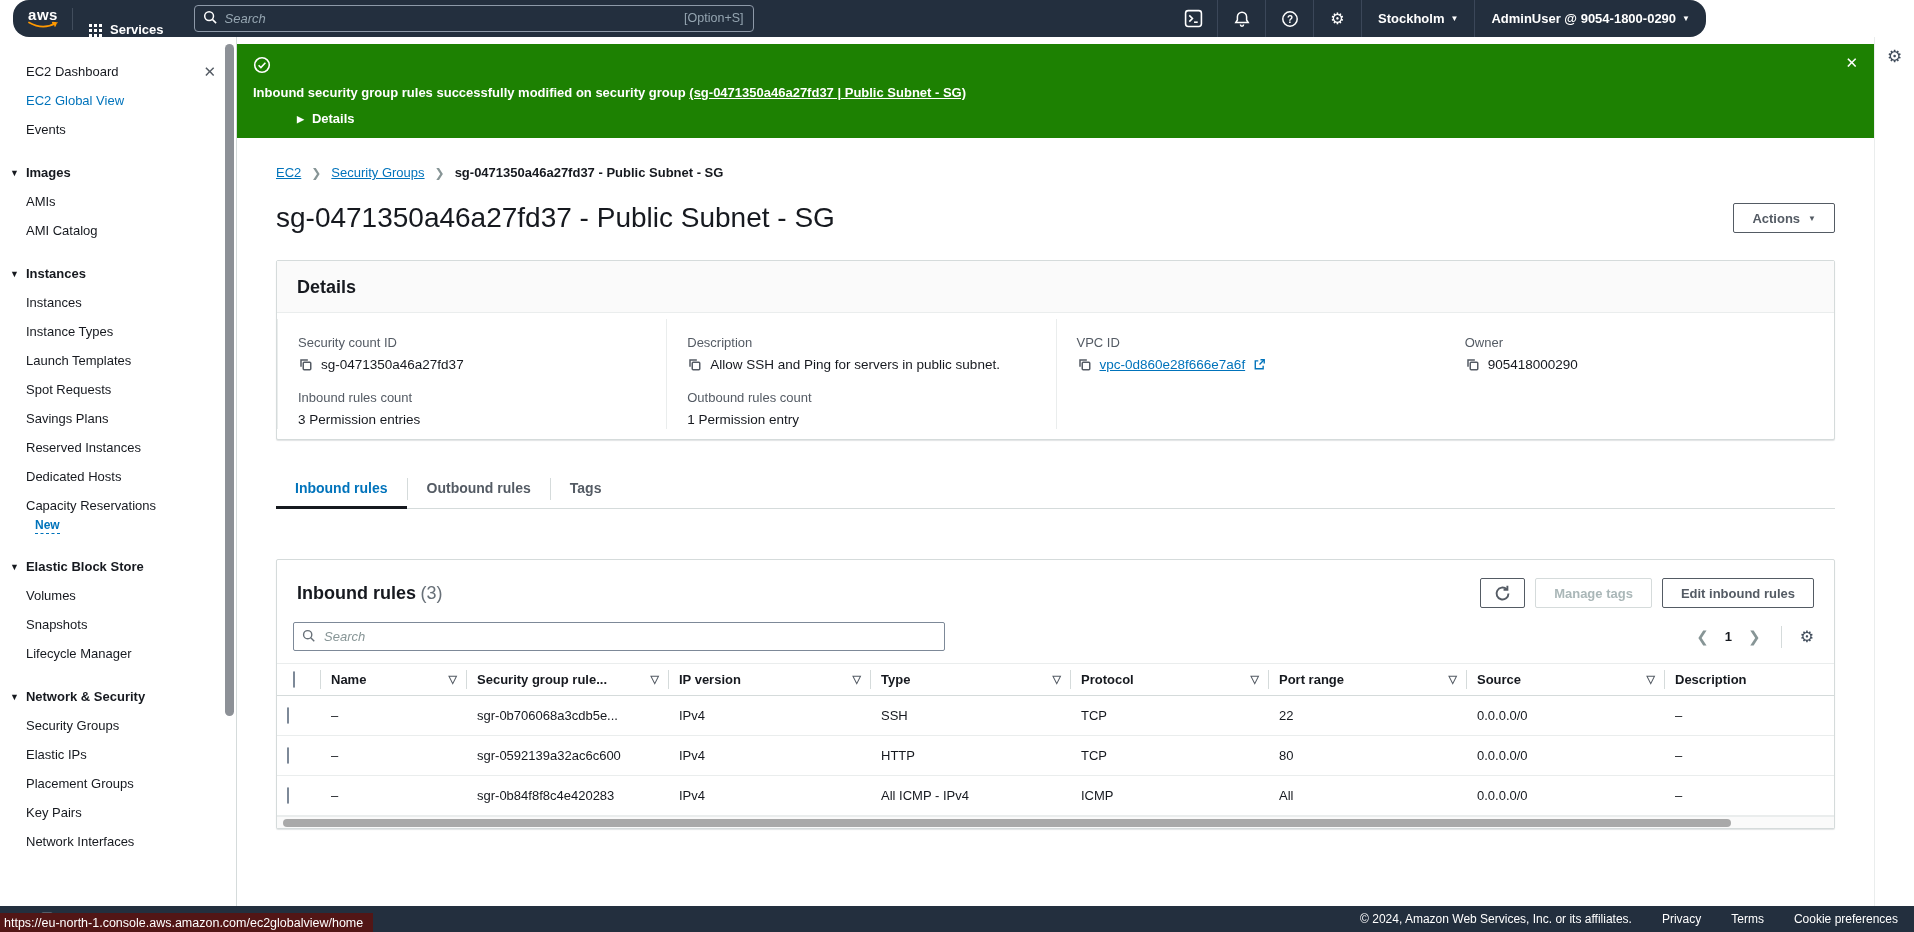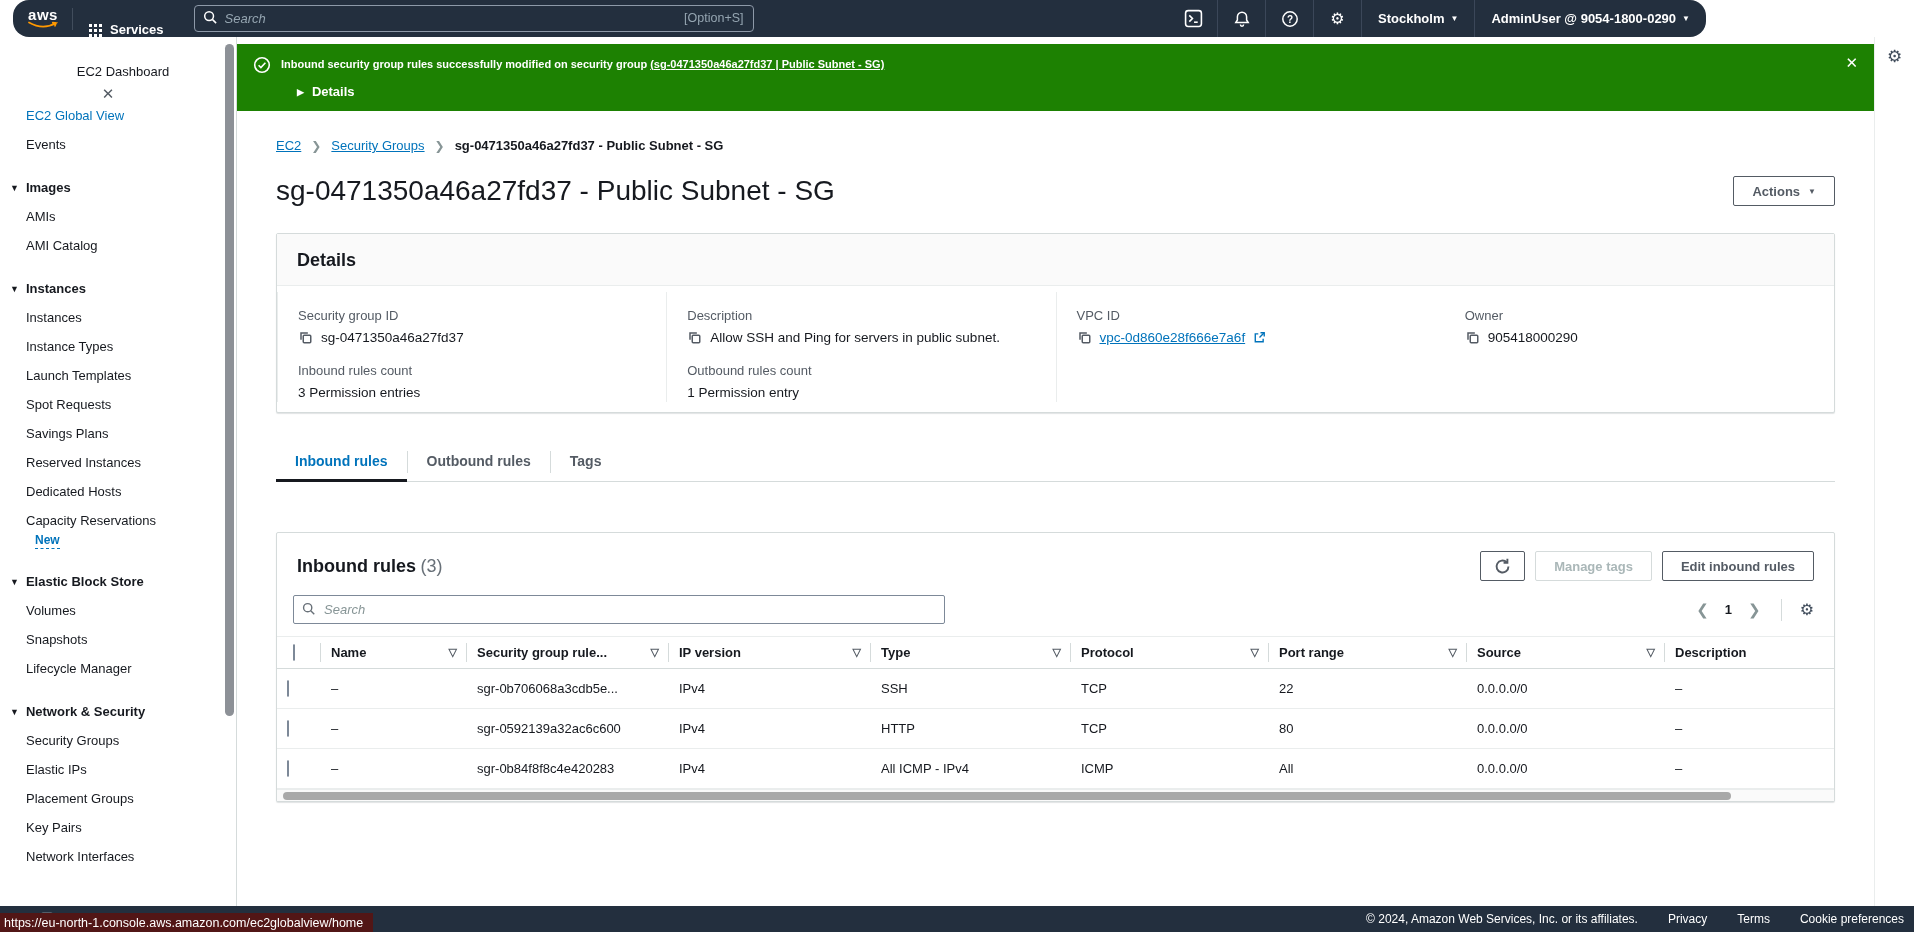--- a/index.html
+++ b/index.html
@@ -27,32 +27,32 @@
   .nav-region, .nav-account { color:#fff; font-size:13px; font-weight:bold; padding:0 16px; height:37px; display:flex; align-items:center; gap:6px; cursor:pointer; border-left:1px solid #3b4759; }
   .caret { font-size:8px; color:#fff; }
 
   
   .sidebar { position:absolute; top:37px; left:0; width:237px; height:869px; background:#fff; border-right:1px solid #d5dbdb; z-index:10; }
   .sb-scrolltrack { position:absolute; right:2px; top:4px; width:9px; height:856px; }
   .sb-thumb { position:absolute; top:3px; left:0; width:9px; height:672px; background:#8d9197; border-radius:5px; }
   .sb-inner { padding:20px 0 0 0; }
   .sb-item { font-size:13px; color:#16191f; padding:7px 16px 7px 26px; cursor:pointer; }
   .sb-item.link-active { color:#0073bb; }
-  .sb-top-row { display:flex; align-items:center; justify-content:space-between;flex-direction:column; }
+  .sb-top-row { display:flex; align-items:center; justify-content:space-between; }
   .sb-close { color:#545b64; font-size:15px; padding:0 20px 0 0; cursor:pointer; line-height:1; }
   .sb-section { margin-top:14px; }
   .sb-title { font-size:13px; font-weight:bold; color:#16191f; padding:7px 16px 7px 10px; cursor:pointer; }
   .sb-title .tri { font-size:9px; color:#16191f; margin-right:7px; vertical-align:1px; }
   .sb-badge { display:inline-block; margin:2px 0 4px 35px; color:#0073bb; font-size:12px; font-weight:bold; border-bottom:1px dashed #0073bb; padding-bottom:1px; cursor:pointer; }
 
   
   .main { position:absolute; top:37px; left:237px; width:1637px; height:869px; background:#fff; overflow:hidden; }
 
   .flashbar { margin-top:7px; width:1637px; background:#1d8102; color:#fff; padding:12px 18px 10px 16px; position:relative; }
-  .flash-row1 { display:flex; align-items:flex-start; gap:10px; font-size:11px; font-weight:bold; line-height:17px; }
+  .flash-row1 { display:flex; align-items:flex-start; gap:10px; font-size:13px; font-weight:bold; line-height:17px;flex-direction:column; }
   .flash-msg a { color:#fff; text-decoration:underline; cursor:pointer; }
   .flash-close { position:absolute; right:16px; top:10px; color:#fff; font-size:15px; cursor:pointer; }
   .flash-details { margin:10px 0 2px 44px; font-size:13px; font-weight:bold; cursor:pointer; display:flex; align-items:center; gap:8px; }
   .flash-details .tri { font-size:9px; }
 
   .content { padding:0 39px; }
 
   .breadcrumb { margin-top:27px; font-size:13px; display:flex; align-items:center; gap:10px; }
   .breadcrumb a { color:#0073bb; text-decoration:underline; cursor:pointer; }
   .breadcrumb .sep { color:#879596; font-size:12px; }
@@ -114,21 +114,21 @@
   .hthumb { position:absolute; left:6px; top:2px; height:8px; width:93%; background:#a9a9a9; border-radius:4px; cursor:pointer; }
 
   
   .right-rail { position:absolute; top:37px; right:0; width:40px; height:869px; background:#fff; border-left:1px solid #eaeded; z-index:20; display:flex; justify-content:center; padding-top:9px; }
   .rail-gear { color:#414d5c; font-size:17px; cursor:pointer; }
 
   
   .footer { position:absolute; left:0; bottom:0; width:1914px; height:26px; background:#232f3e; z-index:60; display:flex; align-items:center; color:#fff; font-size:12px; }
   .foot-left { display:flex; align-items:center; gap:10px; margin-left:40px; opacity:.45; }
   .foot-item { cursor:pointer; }
-  .foot-right { margin-left:auto; display:flex; align-items:center; gap:30px; margin-right:10px; }
+  .foot-right { margin-left:auto; display:flex; align-items:center; gap:30px; margin-right:16px; }
   .foot-right a { color:#fff; cursor:pointer; text-decoration:none; }
   .statusbar { position:absolute; left:0; bottom:0; height:19px; background:#521616; color:#fff; font-size:12.5px; display:flex; align-items:center; padding:0 10px 0 4px; z-index:70; white-space:nowrap; }
 </style>
 </head>
 <body>
 
 <div class="topnav">
   <div class="aws-logo">
     <span class="aws-word">aws</span>
     <svg width="30" height="8" viewBox="0 0 30 8">
@@ -272,21 +272,21 @@
       <button class="btn">
         <span>Actions</span>
         <span class="caret-dark">▼</span>
       </button>
     </div>
 
     <div class="card details-card">
       <div class="card-header"><h2>Details</h2></div>
       <div class="details-grid">
         <div class="dfield col-b">
-          <div class="dlabel">Security group ID</div>
+          <div class="dlabel">Security count ID</div>
           <div class="dvalue">
             <span class="copy-btn">
                 <svg width="15" height="15" viewBox="0 0 16 16">
                   <path d="M10.5 3.2 H3.2 v7.3" stroke="#545b64" stroke-width="1.6" fill="none"></path>
                   <rect x="5.6" y="5.6" width="8" height="8" rx="1" stroke="#545b64" stroke-width="1.6" fill="none"></rect>
                 </svg>
               </span>
             <span>sg-0471350a46a27fd37</span>
           </div>
         </div>

